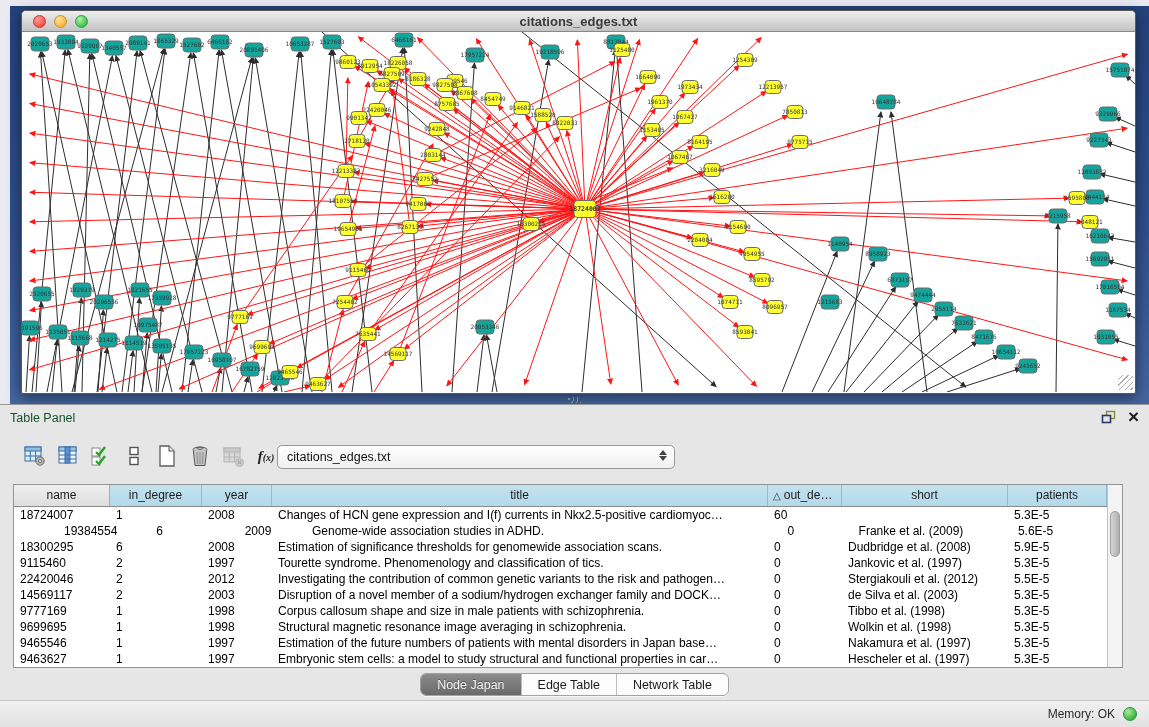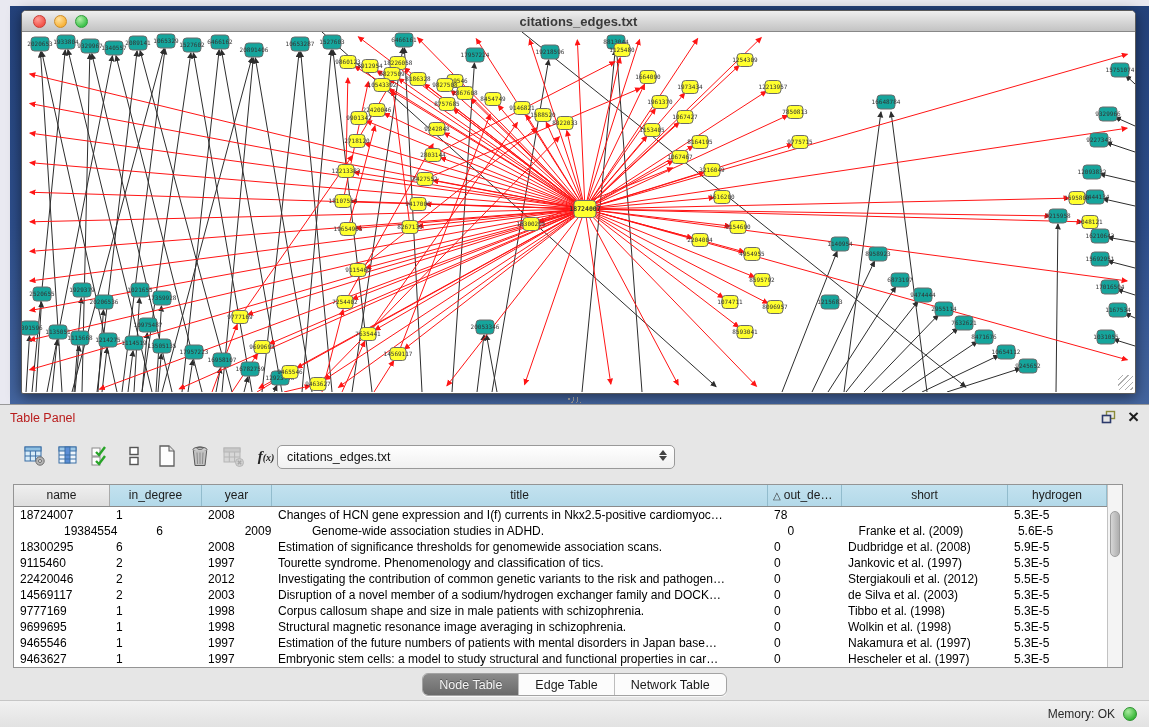--- a/index.html
+++ b/index.html
@@ -26,21 +26,21 @@
   .graph-canvas svg { position:absolute; left:0; top:0; }
   .resize-hatch { position:absolute; right:2px; bottom:2px; width:15px; height:15px;
     background:repeating-linear-gradient(135deg, transparent 0 3px, #9a9a9a 3px 4px); opacity:.8; }
   .splitter-grip { position:absolute; left:567px; top:397px; width:14px; height:6px;
     background:repeating-radial-gradient(circle at 2px 2px,#888 0 1px,transparent 1px 4px); }
 
   
   .table-panel { position:absolute; left:0; top:404px; width:1149px; height:296px;
     background:#e6e6e6; border-top:1px solid #989898; }
   .panel-titlebar { position:relative; height:26px; }
-  .panel-title { position:absolute; left:10px; top:6px; font-size:12.5px; color:#b91c1c; }
+  .panel-title { position:absolute; left:10px; top:6px; font-size:12.5px; color:#14532d; }
   .panel-btns { position:absolute; right:10px; top:4px; display:flex; gap:12px; align-items:center; }
   .float-btn svg { display:block; }
   .close-btn { font-size:19px; font-weight:900; color:#1d1d1d; line-height:16px; cursor:default; }
 
   .toolbar { position:absolute; left:0; top:36px; height:34px; width:100%; }
   .tb-icons { position:absolute; left:22px; top:2px; display:flex; gap:7px; }
   .tb-btn { width:26px; height:26px; display:flex; align-items:center; justify-content:center; }
   .tb-btn.disabled { opacity:.55; }
   .fx-label { font-family:"Liberation Serif", serif; font-style:italic; font-size:15px; color:#222; font-weight:bold; }
   .fx-label small { font-size:10px; }
@@ -612,29 +612,29 @@
 
     <div class="data-table">
       <div class="table-main">
         <div class="thead" id="thead">
             <div class="th first" style="width: 96px;">name</div>
             <div class="th" style="width: 92px;">in_degree</div>
             <div class="th" style="width: 70px;">year</div>
             <div class="th" style="width: 496px;">title</div>
             <div class="th sorted" style="width: 74px;"><span class="sort-tri">△</span>out_de…</div>
             <div class="th" style="width: 166px;">short</div>
-            <div class="th" style="width: 99px;">hydrogen</div>
+            <div class="th" style="width: 99px;">patients</div>
           </div>
         <div class="tbody" id="tbody">
             <div class="tr">
               <div class="td" style="width: 96px;">18724007</div>
               <div class="td" style="width: 92px;">1</div>
               <div class="td" style="width: 70px;">2008</div>
               <div class="td" style="width: 496px;">Changes of HCN gene expression and I(f) currents in Nkx2.5-positive cardiomyoc…</div>
-              <div class="td" style="width: 74px;">78</div>
+              <div class="td" style="width: 74px;">60</div>
               <div class="td" style="width: 166px; margin-top: 48px;">Yano et al. (2008)</div>
               <div class="td" style="width: 99px;">5.3E-5</div>
             </div>
             <div class="tr">
               <div class="td" style="width: 96px; margin-left: 44px;">19384554</div>
               <div class="td" style="width: 92px;">6</div>
               <div class="td" style="width: 70px;">2009</div>
               <div class="td" style="width: 496px;">Genome-wide association studies in ADHD.</div>
               <div class="td" style="width: 74px;">0</div>
               <div class="td" style="width: 166px;">Franke et al. (2009)</div>
@@ -714,21 +714,21 @@
             </div>
           </div>
       </div>
       <div class="vscroll">
         <div class="vthumb"></div>
       </div>
     </div>
 
     <div class="tabs-bar">
       <div class="tabs" id="tabs">
-          <div class="tab selected">Node Table</div>
+          <div class="tab selected">Node Japan</div>
           <div class="tab">Edge Table</div>
           <div class="tab">Network Table</div>
         </div>
     </div>
   </div>
 
   <div class="status-bar">
     <span class="memory-label">Memory: OK</span>
     <span class="memory-dot"></span>
   </div>

